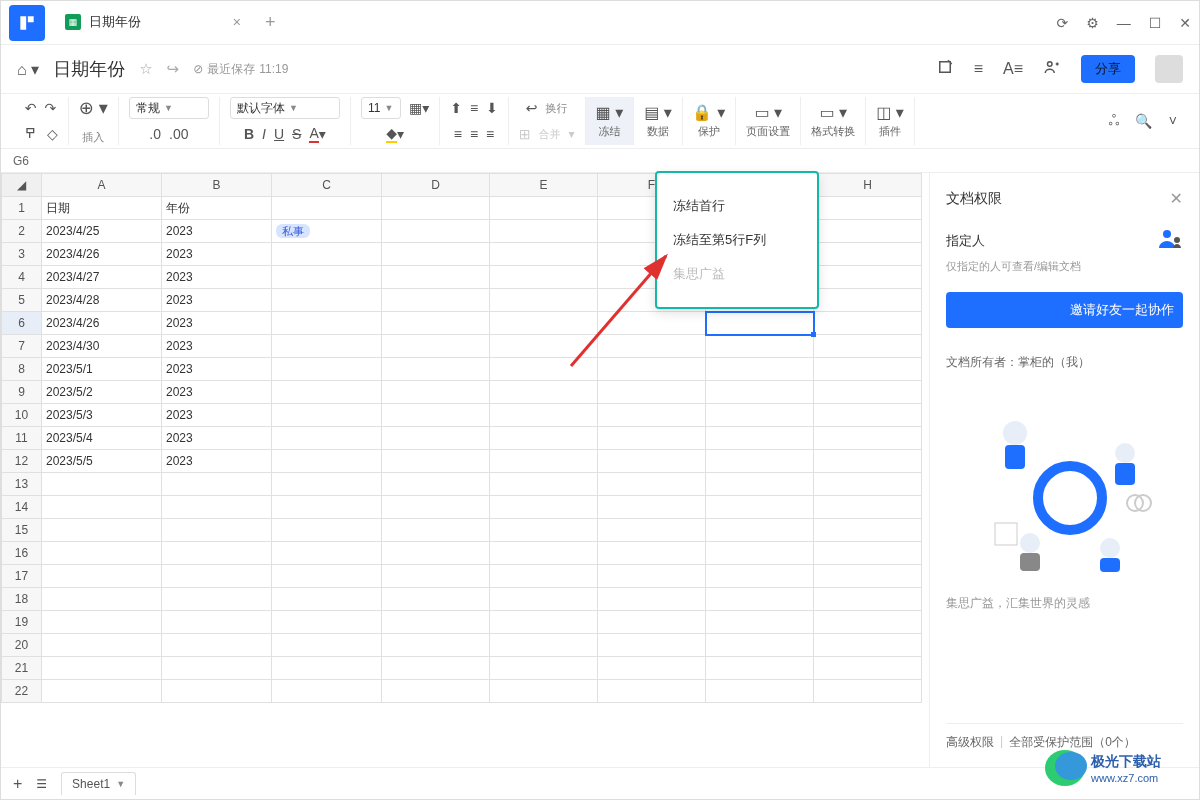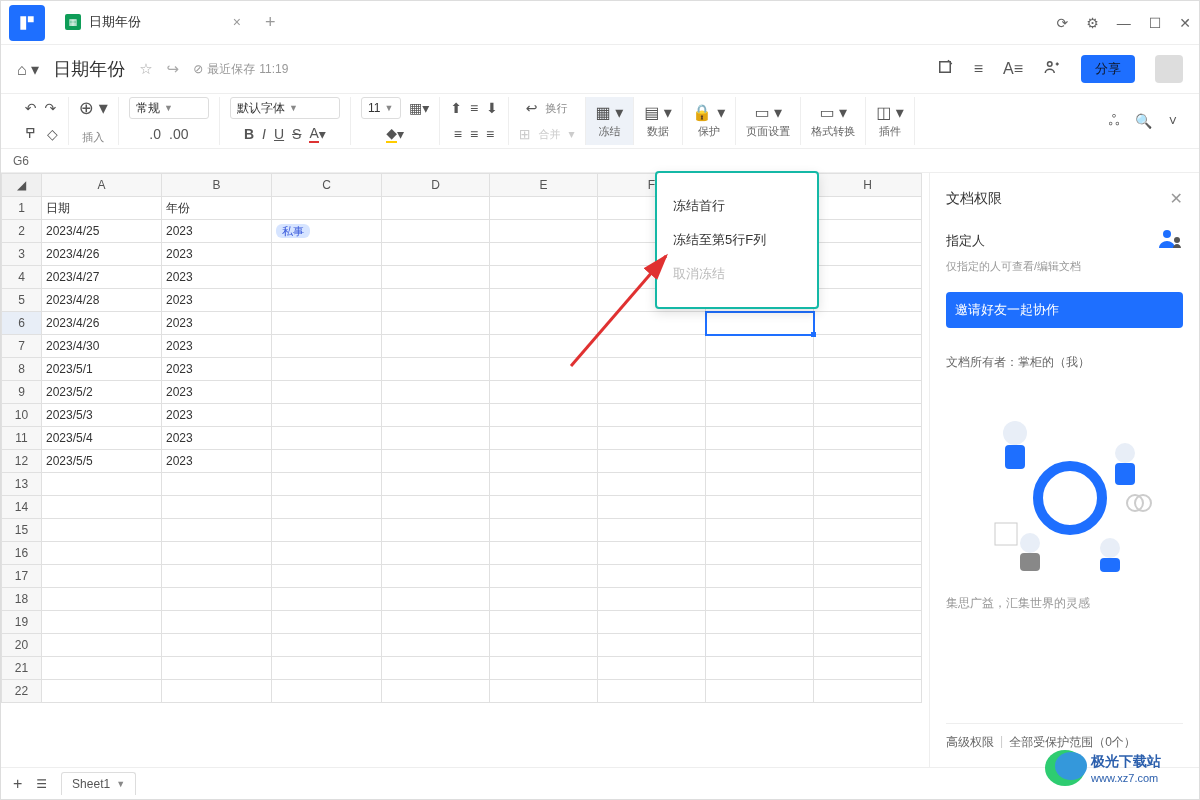--- a/index.html
+++ b/index.html
@@ -60,21 +60,21 @@
 .freeze-menu .mi.disabled { color: #bbb; cursor: default; }
 .arrow-annot { position: absolute; top: 245px; left: 560px; z-index: 101; pointer-events: none; }
 .side-panel { width: 270px; border-left: 1px solid #eee; padding: 16px; display: flex; flex-direction: column; gap: 12px; }
 .sp-title-row { display: flex; justify-content: space-between; align-items: center; }
 .sp-title { font-size: 14px; font-weight: 500; }
 .sp-close { color: #999; font-size: 16px; cursor: pointer; }
 .sp-assign { display: flex; align-items: center; gap: 8px; margin-top: 8px; }
 .sp-assign-label { font-size: 13px; font-weight: 500; }
 .sp-assign-ico { margin-left: auto; color: #1e6fff; font-size: 18px; }
 .sp-hint { font-size: 11px; color: #999; margin-top: -6px; }
-.sp-invite { background: #1e6fff; color: #fff; text-align: left; padding: 9px; border-radius: 4px; font-size: 13px; cursor: pointer; margin-top: 6px; }
+.sp-invite { background: #1e6fff; color: #fff; text-align: right; padding: 9px; border-radius: 4px; font-size: 13px; cursor: pointer; margin-top: 6px; }
 .sp-owner { font-size: 12px; color: #666; margin-top: 14px; }
 .sp-illust { height: 190px; display: flex; align-items: center; justify-content: center; margin-top: 10px; }
 .sp-quote { text-align: left; font-size: 12px; color: #999; }
 .sp-footer { margin-top: auto; font-size: 12px; color: #666; display: flex; gap: 6px; border-top: 1px solid #eee; padding-top: 10px; }
 .statusbar { height: 32px; border-top: 1px solid #eee; display: flex; align-items: center; padding: 0 12px; gap: 14px; font-size: 12px; color: #555; }
 .sheet-tab { display: flex; align-items: center; gap: 6px; padding: 4px 10px; border: 1px solid #ddd; border-bottom: none; border-radius: 3px 3px 0 0; }
 .watermark { position: absolute; right: 6px; bottom: 6px; z-index: 200; pointer-events: none; }
 .disabled-ico { color: #ccc !important; }
 </style>
 </head>
@@ -565,21 +565,21 @@
         <span>高级权限</span>
         <span style="color:#ccc">|</span>
         <span>全部受保护范围（0个）</span>
       </div>
     </div>
   </div>
 
   <div class="freeze-menu">
     <div class="mi">冻结首行</div>
     <div class="mi">冻结至第5行F列</div>
-    <div class="mi disabled">取消冻结</div>
+    <div class="mi disabled">集思广益</div>
   </div>
 
   <svg class="arrow-annot" width="130" height="130">
     <defs>
         <marker id="ah" markerWidth="10" markerHeight="10" refX="8" refY="3" orient="auto">
           <path d="M0,0 L9,3 L0,6 Z" fill="#e03131"></path>
         </marker>
       </defs>
     <line x1="10" y1="120" x2="105" y2="10" stroke="#e03131" stroke-width="3" marker-end="url(#ah)"></line>
   </svg>

